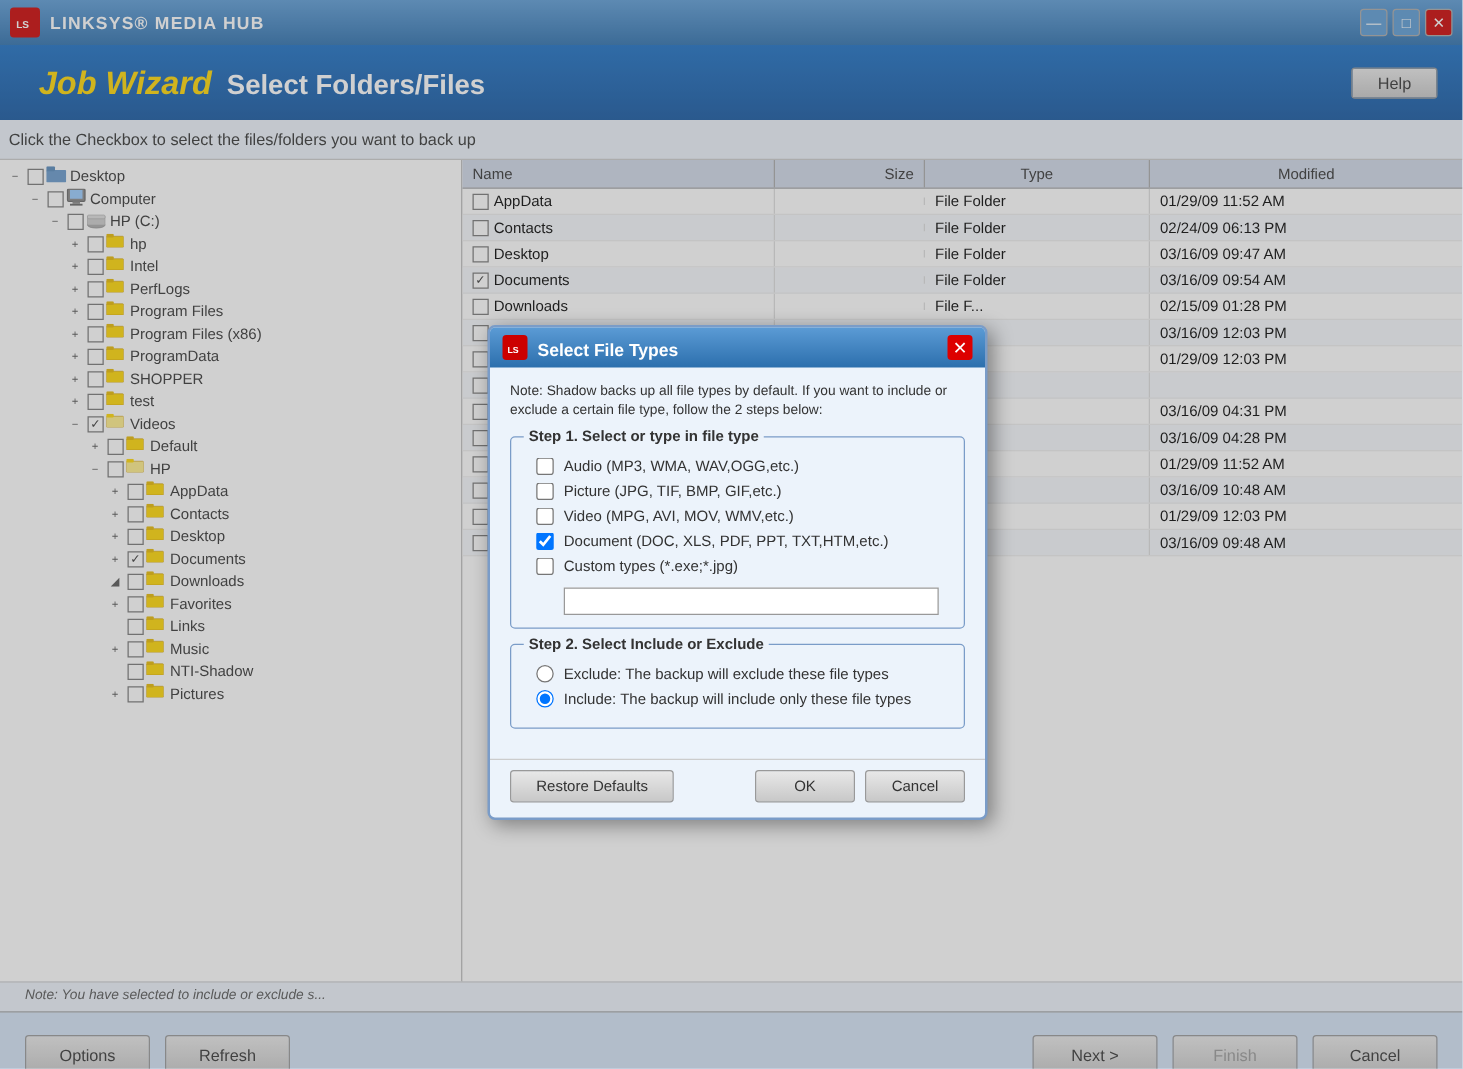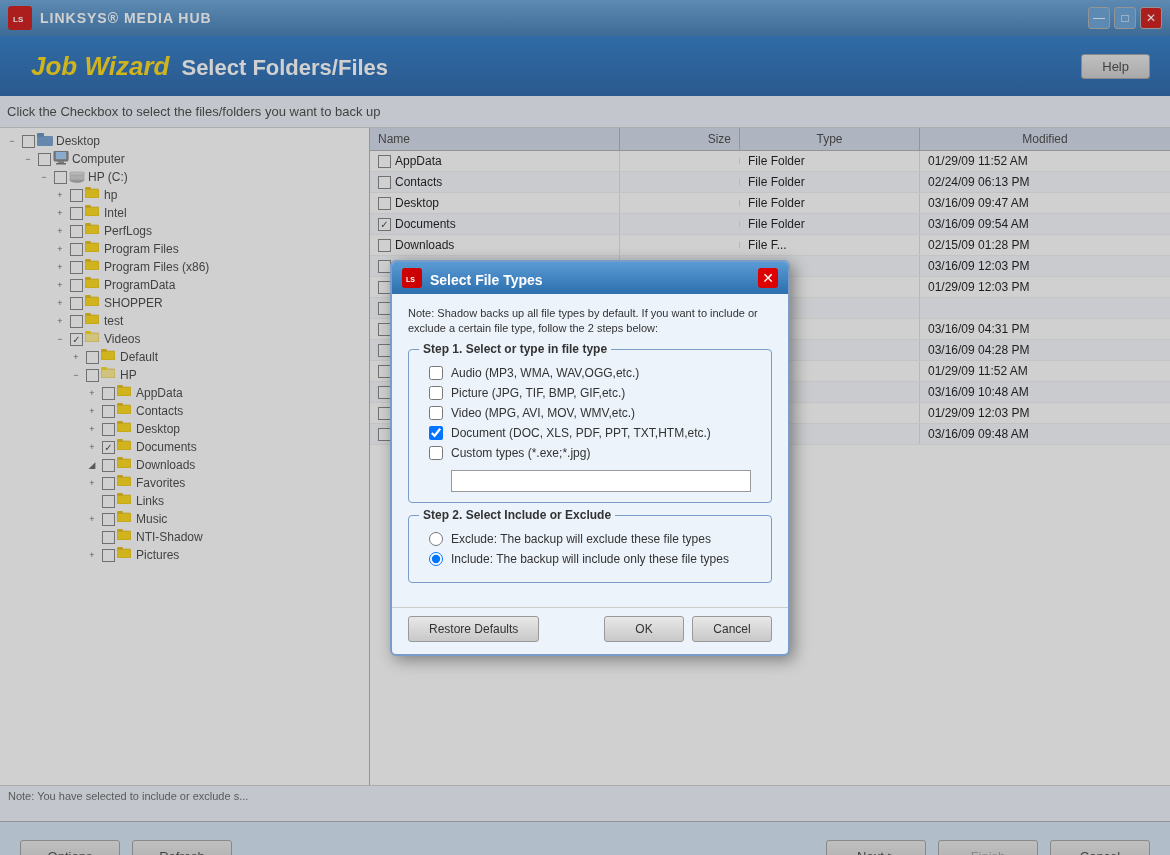--- a/index.html
+++ b/index.html
@@ -226,25 +226,26 @@
     }
     .file-cb.checked::after {
       content: '✓';
       font-size: 10px;
       color: #333;
     }
 
     
     .note-bar {
       background: #ecf3fb;
-      padding: 4px 8px;
+      padding: 4px 20px;
       font-size: 11px;
       color: #555;
+      font-style: italic;
       border-top: 1px solid #ccc;
-      height: 36px;
+      height: 24px;
     }
 
     
     .bottom-toolbar {
       background: #d4e4f7;
       height: 70px;
       display: flex;
       align-items: center;
       padding: 0 20px;
       gap: 16px;

